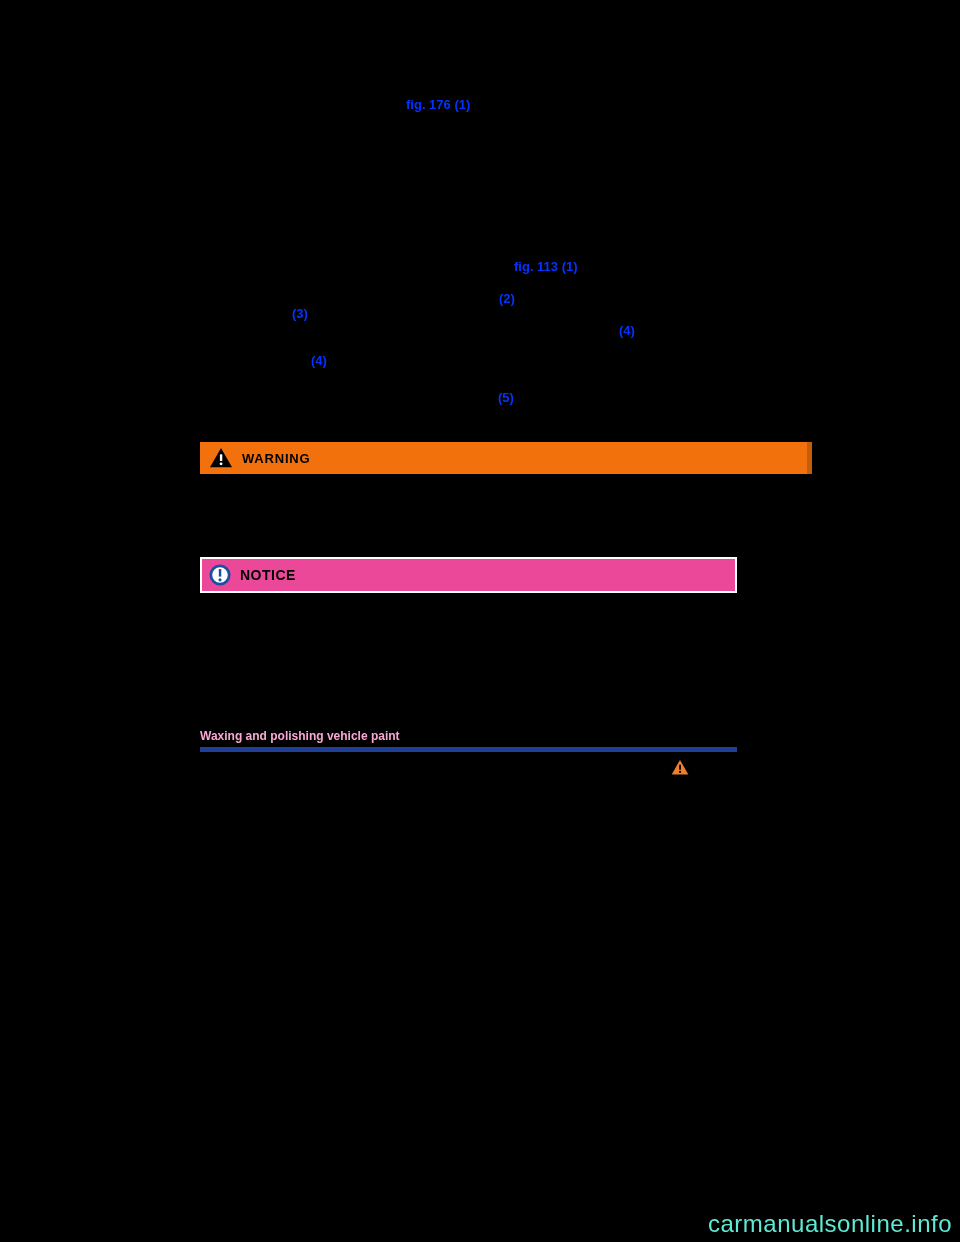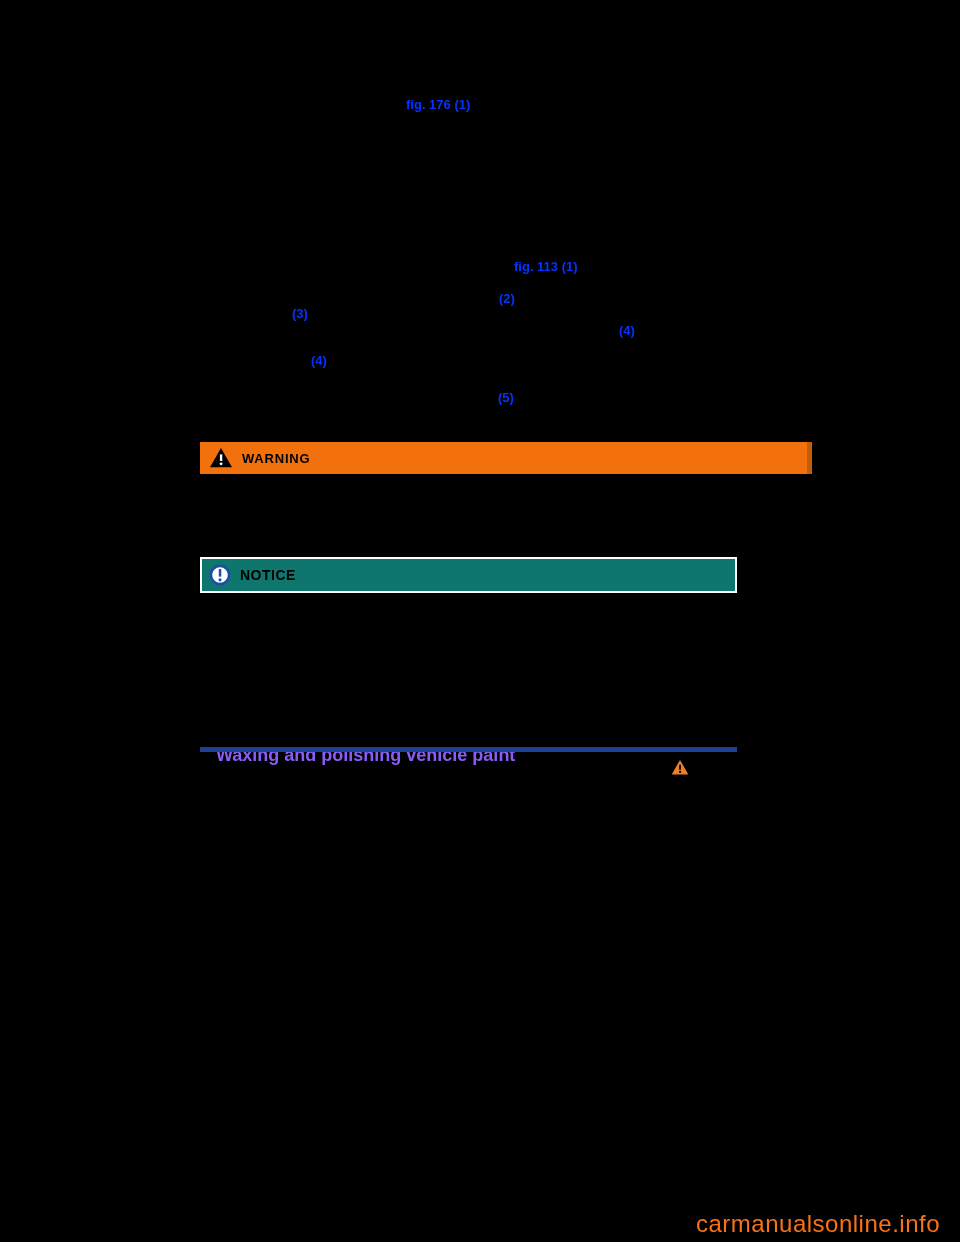--- a/index.html
+++ b/index.html
@@ -61,21 +61,21 @@
     color: #000000;
     font-weight: bold;
     font-size: 13px;
     letter-spacing: 0.8px;
   }
   
   .notice-banner {
     position: absolute;
     left: 200px; top: 557px;
     width: 537px; height: 36px;
-    background: #0f766e;
+    background: #ec4899;
     border: 2px solid #ffffff;
     box-sizing: border-box;
     display: flex;
     align-items: center;
     padding-left: 7px;
   }
   .notice-banner .icon-wrap {
     width: 22px; height: 22px;
     display: inline-flex;
     align-items: center;
@@ -85,44 +85,44 @@
     margin-left: 9px;
     color: #000000;
     font-weight: bold;
     font-size: 14px;
     letter-spacing: 0.5px;
   }
   
   .section-heading {
     position: absolute;
     left: 200px; top: 729px;
-    margin: 16px;
-    color: #8b5cf6;
-    font-size: 18px;
+    margin: 0;
+    color: #f9a8d4;
+    font-size: 12px;
     font-weight: bold;
     white-space: nowrap;
   }
   .heading-rule {
     position: absolute;
     left: 200px; top: 747px;
     width: 537px; height: 5px;
     background: #1f4096;
   }
   
   .inline-warning {
     position: absolute;
     left: 671px; top: 759px;
     width: 18px; height: 17px;
     display: inline-flex;
   }
   
   .watermark {
     position: absolute;
-    right: 20px; top: 1210px;
-    color: #f97316;
+    right: 8px; top: 1210px;
+    color: #5eead4;
     font-size: 24px;
     letter-spacing: 0.5px;
     white-space: nowrap;
   }
 </style>
 </head>
 <body>
 
 <div class="page">
 

